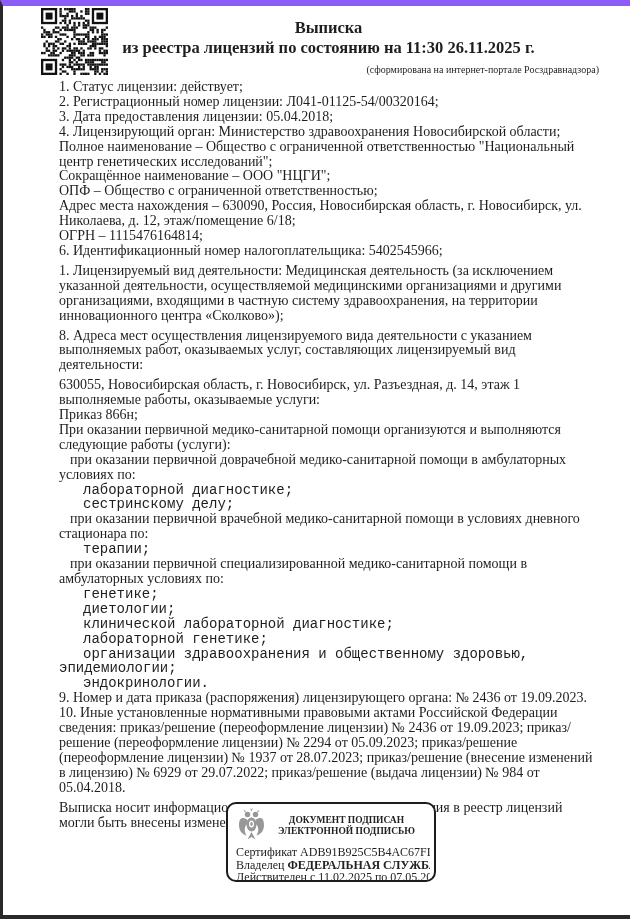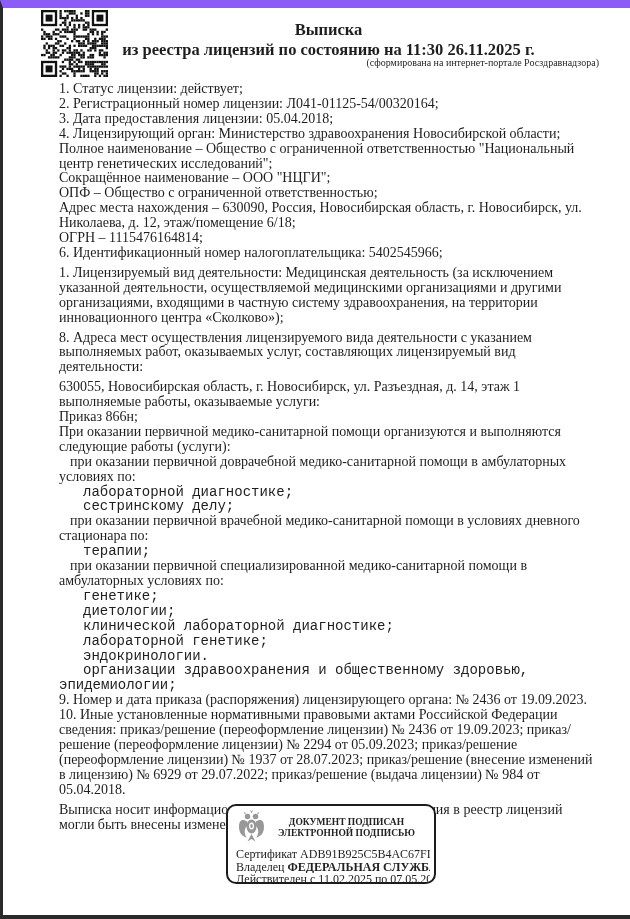--- a/index.html
+++ b/index.html
@@ -2,33 +2,33 @@
 <html><head>
 <meta charset="utf-8">
 <style>
   html,body{margin:0;padding:0;background:#ffffff;}
   .page{
     position:relative;
     width:630px;height:919px;
     background:#ffffff;
     box-sizing:border-box;
     border-left:3px solid #2a2a2a;
-    border-top:8px solid #8b5cf6;
+    border-top:6px solid #8b5cf6;
     border-bottom:4px solid #2a2a2a;
     overflow:hidden;
     font-family:"Liberation Serif","DejaVu Serif",serif;
     color:#1e1e1e;
   }
   .qr{position:absolute;left:38px;top:2px;width:67px;height:67px;}
   .titles{
     position:absolute;left:55px;top:12px;width:541px;
     text-align:center;font-weight:bold;font-size:16.5px;line-height:20px;
   }
   .formed-note{
-    position:absolute;left:55px;top:49px;width:541px;
+    position:absolute;left:55px;top:58px;width:541px;
     text-align:right;font-size:10px;line-height:12px;font-weight:normal;
   }
   .content{
     position:absolute;left:56px;top:74px;width:540px;
     font-size:14px;line-height:14.9px;
   }
   .content p{margin:0;padding:0;text-indent:0;}
   .content p.gap{margin-top:5px;}
   .content p.ind1{text-indent:11px;}
   .content p.ind2{text-indent:24px;font-family:Liberation Mono, monospace;}
@@ -420,22 +420,22 @@
     <p class="ind1">при оказании первичной доврачебной медико-санитарной помощи в амбулаторных условиях по:</p>
     <p class="ind2">лабораторной диагностике;</p>
     <p class="ind2">сестринскому делу;</p>
     <p class="ind1">при оказании первичной врачебной медико-санитарной помощи в условиях дневного стационара по:</p>
     <p class="ind2">терапии;</p>
     <p class="ind1">при оказании первичной специализированной медико-санитарной помощи в амбулаторных условиях по:</p>
     <p class="ind2">генетике;</p>
     <p class="ind2">диетологии;</p>
     <p class="ind2">клинической лабораторной диагностике;</p>
     <p class="ind2">лабораторной генетике;</p>
+    <p class="ind2">организации здравоохранения и общественному здоровью, эпидемиологии;</p>
     <p class="ind2">эндокринологии.</p>
-    <p class="ind2">организации здравоохранения и общественному здоровью, эпидемиологии;</p>
     <p>9. Номер и дата приказа (распоряжения) лицензирующего органа: № 2436 от 19.09.2023.</p>
     <p>10. Иные установленные нормативными правовыми актами Российской Федерации сведения: приказ/решение (переоформление лицензии) № 2436 от 19.09.2023; приказ/решение (переоформление лицензии) № 2294 от 05.09.2023; приказ/решение (переоформление лицензии) № 1937 от 28.07.2023; приказ/решение (внесение изменений в лицензию) № 6929 от 29.07.2022; приказ/решение (выдача лицензии) № 984 от 05.04.2018.</p>
     <p class="gap">Выписка носит информационный характер, после ее составления в реестр лицензий могли быть внесены изменения.</p>
   </div>
 
   <div class="stamp">
     <div class="stamp-head">
       <svg class="stamp-emblem" viewBox="0 0 54 70" xmlns="http://www.w3.org/2000/svg">
         <g fill="#989898">
           <path d="M27 9 l3 -7 l-3 2.5 l-3 -2.5 z"></path>

